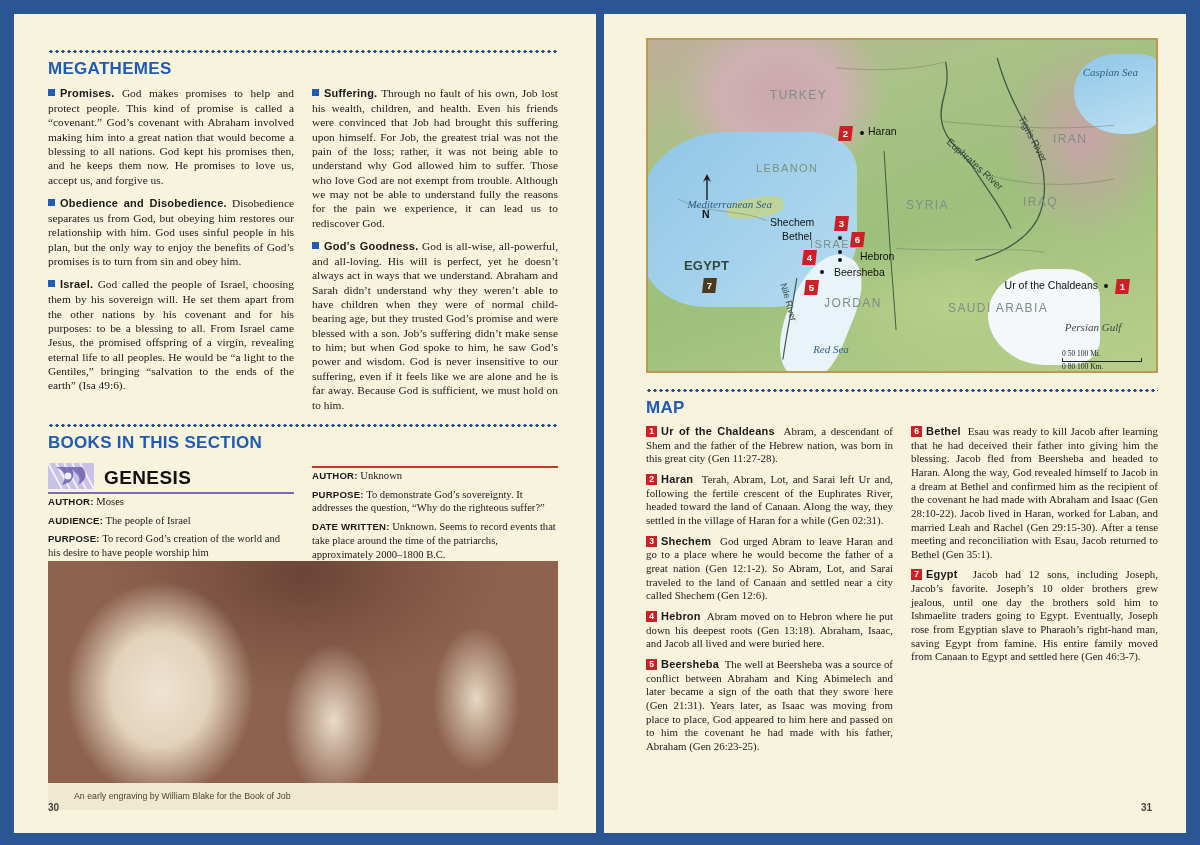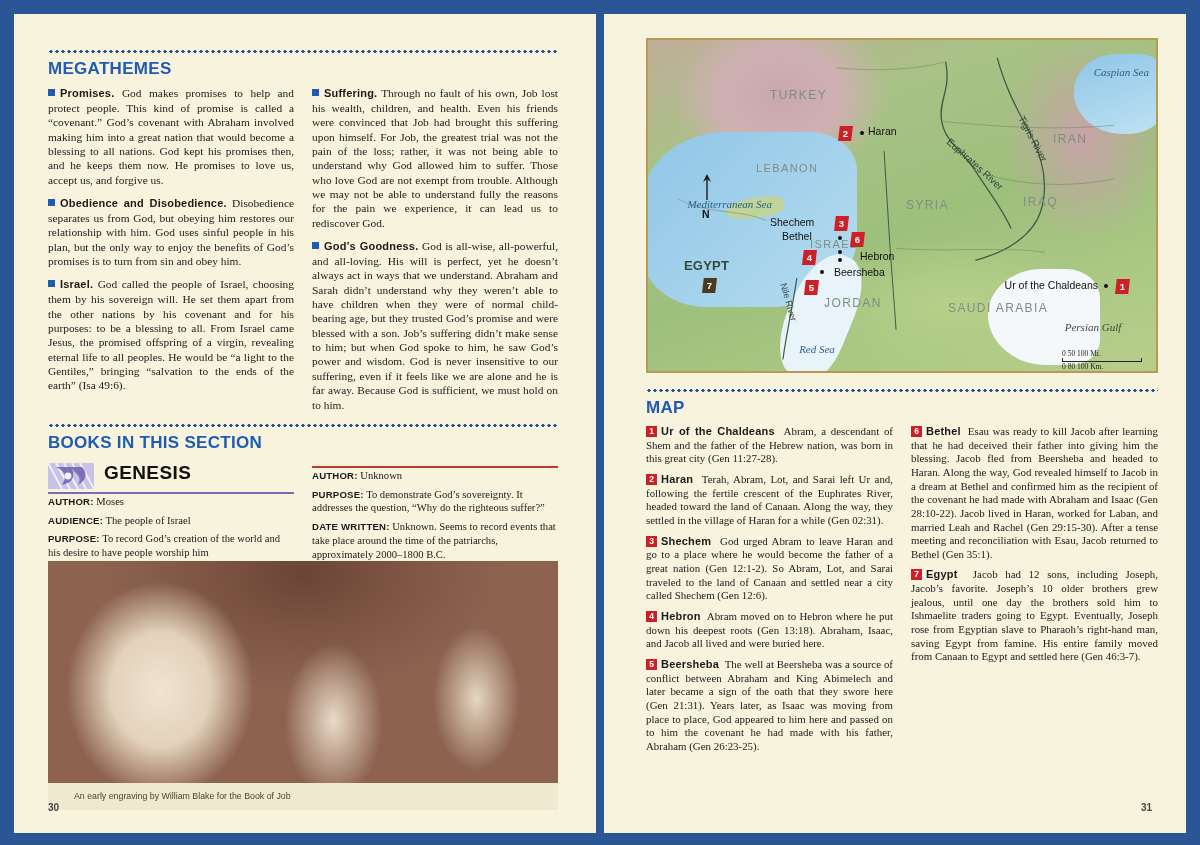--- a/index.html
+++ b/index.html
@@ -56,21 +56,21 @@
   }
   .mt-term {
     font-family: "Liberation Sans", sans-serif;
     font-weight: bold; font-size: 11px; letter-spacing: .2px;
   }
 
   
   .books-wrap { margin-top: 12px; }
   .books-row { display: flex; gap: 18px; margin-top: 10px; }
   .book { width: 246px; }
-  .book-head { display: flex; align-items: flex-start; gap: 10px; }
+  .book-head { display: flex; align-items: flex-end; gap: 10px; }
   .book-icon { width: 46px; height: 26px; flex: none; }
   .book-title {
     font-family: "Liberation Sans", sans-serif;
     font-weight: bold; font-size: 19px; letter-spacing: .4px;
     color: #111; line-height: 1;
     padding-bottom: 2px;
   }
   .book-rule { height: 2px; margin-top: 3px; }
   .rule-gen { background: #7b6bb5; }
   .rule-job { background: #c0392b; }
@@ -321,23 +321,23 @@
           <div class="mlabel" style="left:122px;top:48px;">TURKEY</div>
           <div class="mlabel" style="left:258px;top:158px;">SYRIA</div>
           <div class="mlabel" style="left:375px;top:155px;">IRAQ</div>
           <div class="mlabel" style="left:405px;top:92px;">IRAN</div>
           <div class="mlabel" style="left:108px;top:122px;font-size:11px;">LEBANON</div>
           <div class="mlabel" style="left:162px;top:198px;font-size:11px;">ISRAEL</div>
           <div class="mlabel" style="left:176px;top:256px;">JORDAN</div>
           <div class="mlabel dark" style="left:36px;top:218px;font-weight:bold;font-size:13px;color:#35463c;">EGYPT</div>
           <div class="mlabel" style="left:300px;top:262px;line-height:1.05;white-space:pre-line;">SAUDI ARABIA</div>
 
-          <div class="msea" style="right:7px;top:26px;text-align:left;"><span>Caspian Sea</span></div>
+          <div class="msea" style="right:18px;top:26px;text-align:left;"><span>Caspian Sea</span></div>
           <div class="msea" style="left:14px;top:158px;width:110px;white-space:normal;text-align:right;"><span>Mediterranean Sea</span></div>
-          <div class="msea" style="left:149px;bottom:16px;width:40px;white-space:normal;text-align:center;"><span>Red Sea</span></div>
+          <div class="msea" style="left:163px;bottom:16px;width:40px;white-space:normal;text-align:center;"><span>Red Sea</span></div>
           <div class="msea" style="right:30px;bottom:38px;width:66px;white-space:normal;text-align:center;color:#3c4a42;"><span>Persian Gulf</span></div>
 
           <div class="mriver" style="left:304px;top:96px;transform:rotate(42deg);transform-origin:left top;">Euphrates River</div>
           <div class="mriver" style="left:378px;top:74px;transform:rotate(62deg);transform-origin:left top;">Tigris River</div>
           <div class="mriver" style="left:140px;top:242px;transform:rotate(74deg);transform-origin:left top;font-size:9px;">Nile River</div>
 
           <svg style="position:absolute;left:50px;top:130px;width:18px;height:46px" viewBox="0 0 18 46">
             <path d="M9 4 L5 12 L9 9 L13 12 Z" fill="#1a1a1a"></path>
             <line x1="9" y1="9" x2="9" y2="30" stroke="#1a1a1a" stroke-width="1.4"></line>
           </svg>

